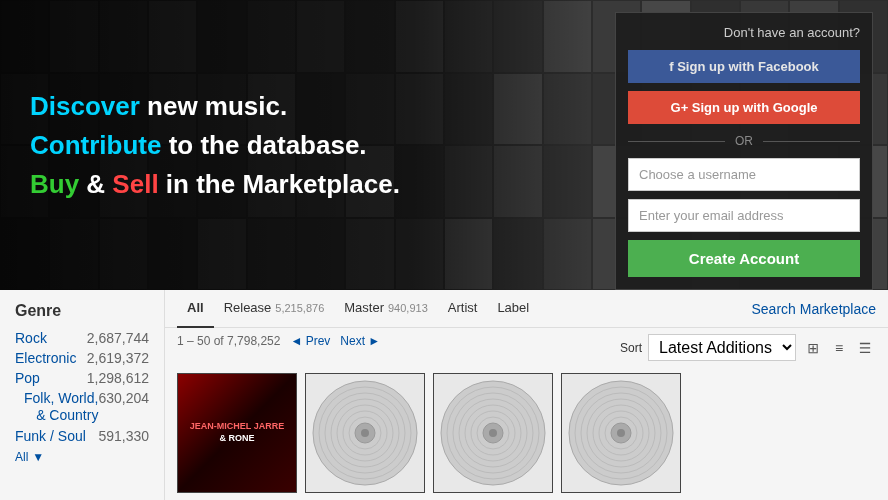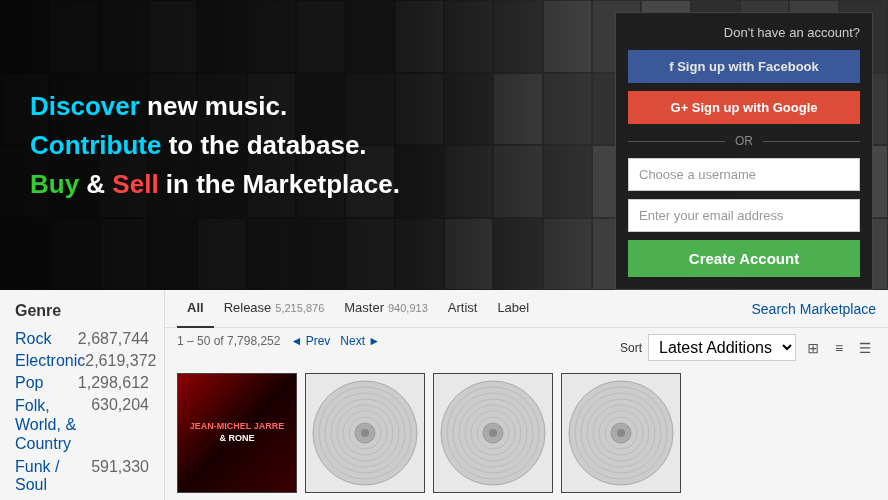--- a/index.html
+++ b/index.html
@@ -168,22 +168,23 @@
     .genre-title {
       font-size: 16px;
       font-weight: bold;
       color: #333;
       margin-bottom: 8px;
     }
 
     .genre-item {
       display: flex;
       justify-content: space-between;
-      font-size: 16px;
+      font-size: 14px;
       padding: 2px 0;
+      text-align: right;
     }
 
     .genre-name { color: #0050a0; cursor: pointer; }
     .genre-count { color: #666; }
 
     .genre-name.multiline { line-height: 1.2; }
 
     .genre-all {
       display: flex;
       align-items: center;

